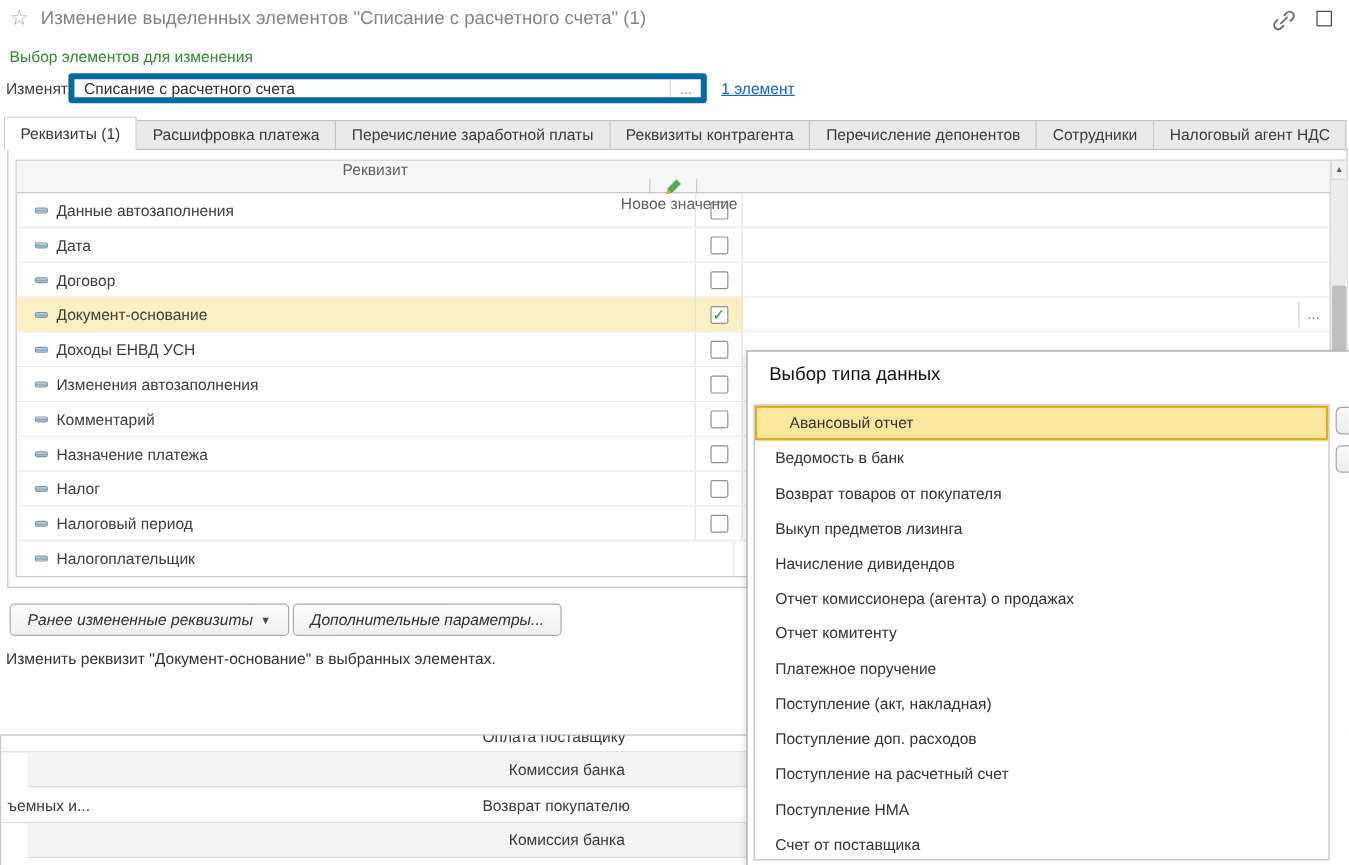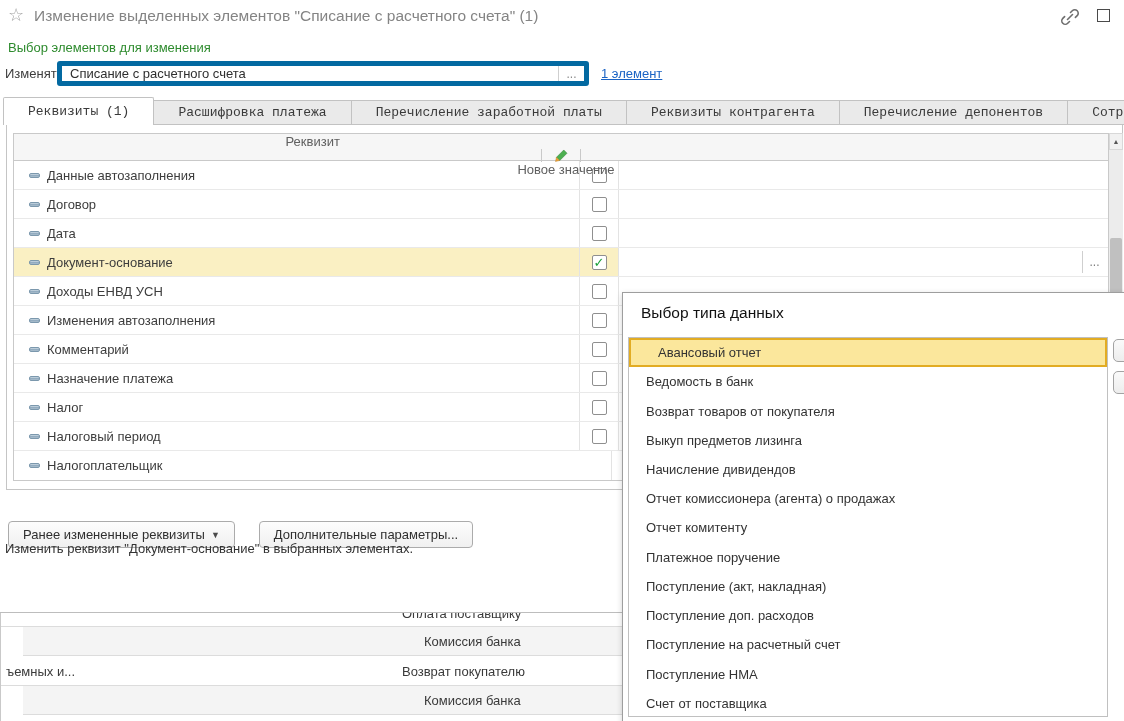--- a/index.html
+++ b/index.html
@@ -26,22 +26,22 @@
   .chg-label{left:5px; top:66px; color:#3d3d3d;}
   .chg-input{left:57px; top:61px; width:532px; height:25px; border:5px solid #0369a1;
     border-radius:3px; background:#fff; display:flex; align-items:center;}
   .chg-input .val{padding-left:8px; flex:1; color:#2f2f2f;}
   .btn-ellipsis{width:26px; height:100%; border-left:1px solid #cfcfcf; color:#8a8a8a;
     display:flex; align-items:center; justify-content:center; font-size:12px; cursor:pointer;}
   .count-link{left:601px; top:66px; color:var(--blue-link); text-decoration:underline; cursor:pointer;}
 
   
   .tabs{left:3px; top:97px; display:flex; align-items:flex-end; z-index:3;}
-  .tab{height:25px; line-height:24px; padding:0 24px; background:#eaeaea;
-    border:1px solid #c2c2c2; border-left-width:0; white-space:nowrap; color:#3a3a3a; cursor:pointer;font-family:Liberation Mono, monospace;}
+  .tab{height:25px; line-height:24px; padding:0 13px; background:#eaeaea;
+    border:1px solid #c2c2c2; border-left-width:0; white-space:nowrap; color:#3a3a3a; cursor:pointer;}
   .tab:first-child{border-left-width:1px;}
   .tab.active{height:28px; line-height:27px; background:#fff; border-bottom:none;
     border-left-width:1px; border-radius:2px 2px 0 0; position:relative; z-index:4;}
 
   
   .panel{left:6px; top:124px; width:1117px; height:366px; border:1px solid var(--border); z-index:1; background:#fff;}
   .grid{left:13px; top:133px; width:1096px; z-index:2; border:1px solid #c9c9c9; background:#fff;}
   .g-head{display:flex; height:27px; background:#f6f6f6; color:#606060; align-items:center;
     border-bottom:1px solid #c9c9c9;flex-direction:column;}
   .g-row{display:flex; height:29px; align-items:center; border-bottom:1px solid #e9e9e9; cursor:default;}
@@ -63,21 +63,21 @@
     font-size:12px; cursor:pointer; background:#fff;}
 
   
   .sbar{left:1109px; top:133px; width:14px; height:346px; background:#ececec; z-index:2;}
   .sbar .up{height:17px; background:#f1f1f1; border:1px solid #d8d8d8; display:flex;
     align-items:center; justify-content:center; font-size:7px; color:#555; cursor:pointer;}
   .sbar .thumb{position:absolute; left:1px; right:1px; top:105px; bottom:0; background:#c0c0c0;
     border-radius:2px; cursor:pointer;}
 
   
-  .actions{left:8px; top:521px; display:flex; gap:24px;}
+  .actions{left:8px; top:503px; display:flex; gap:3px;font-style:italic;}
   .btn{height:27px; padding:0 14px; border:1px solid #ababab; border-radius:4px;
     background:linear-gradient(180deg,#fdfdfd,#f0f0f0); display:flex; align-items:center;
     gap:6px; color:#2f2f2f; cursor:pointer; white-space:nowrap;}
   .btn .arr{font-size:9px; color:#4a4a4a;}
   .hint{left:5px; top:541px; color:#333;}
 
   
   .dlg-bottom{left:0; top:612px; width:1124px; border-top:1px solid #bdbdbd; z-index:0;}
   .bg-rows{left:0; top:613px; width:1124px; height:108px; border-left:1px solid #c9c9c9; z-index:0;}
   .bg-row{position:relative; border-bottom:1px solid #dcdcdc; color:#3a3a3a;}
@@ -154,31 +154,31 @@
         <span>Данные автозаполнения</span>
       </div>
     <div class="c2">
         <span class="cb"></span>
       </div>
     <div class="c3"></div>
   </div>
   <div class="g-row">
     <div class="c1">
         <span class="dash"></span>
+        <span>Дата</span>
+      </div>
+    <div class="c2">
+        <span class="cb"></span>
+      </div>
+    <div class="c3"></div>
+  </div>
+  <div class="g-row">
+    <div class="c1">
+        <span class="dash"></span>
         <span>Договор</span>
-      </div>
-    <div class="c2">
-        <span class="cb"></span>
-      </div>
-    <div class="c3"></div>
-  </div>
-  <div class="g-row">
-    <div class="c1">
-        <span class="dash"></span>
-        <span>Дата</span>
       </div>
     <div class="c2">
         <span class="cb"></span>
       </div>
     <div class="c3"></div>
   </div>
   <div class="g-row hl">
     <div class="c1">
         <span class="dash"></span>
         <span>Документ-основание</span>

